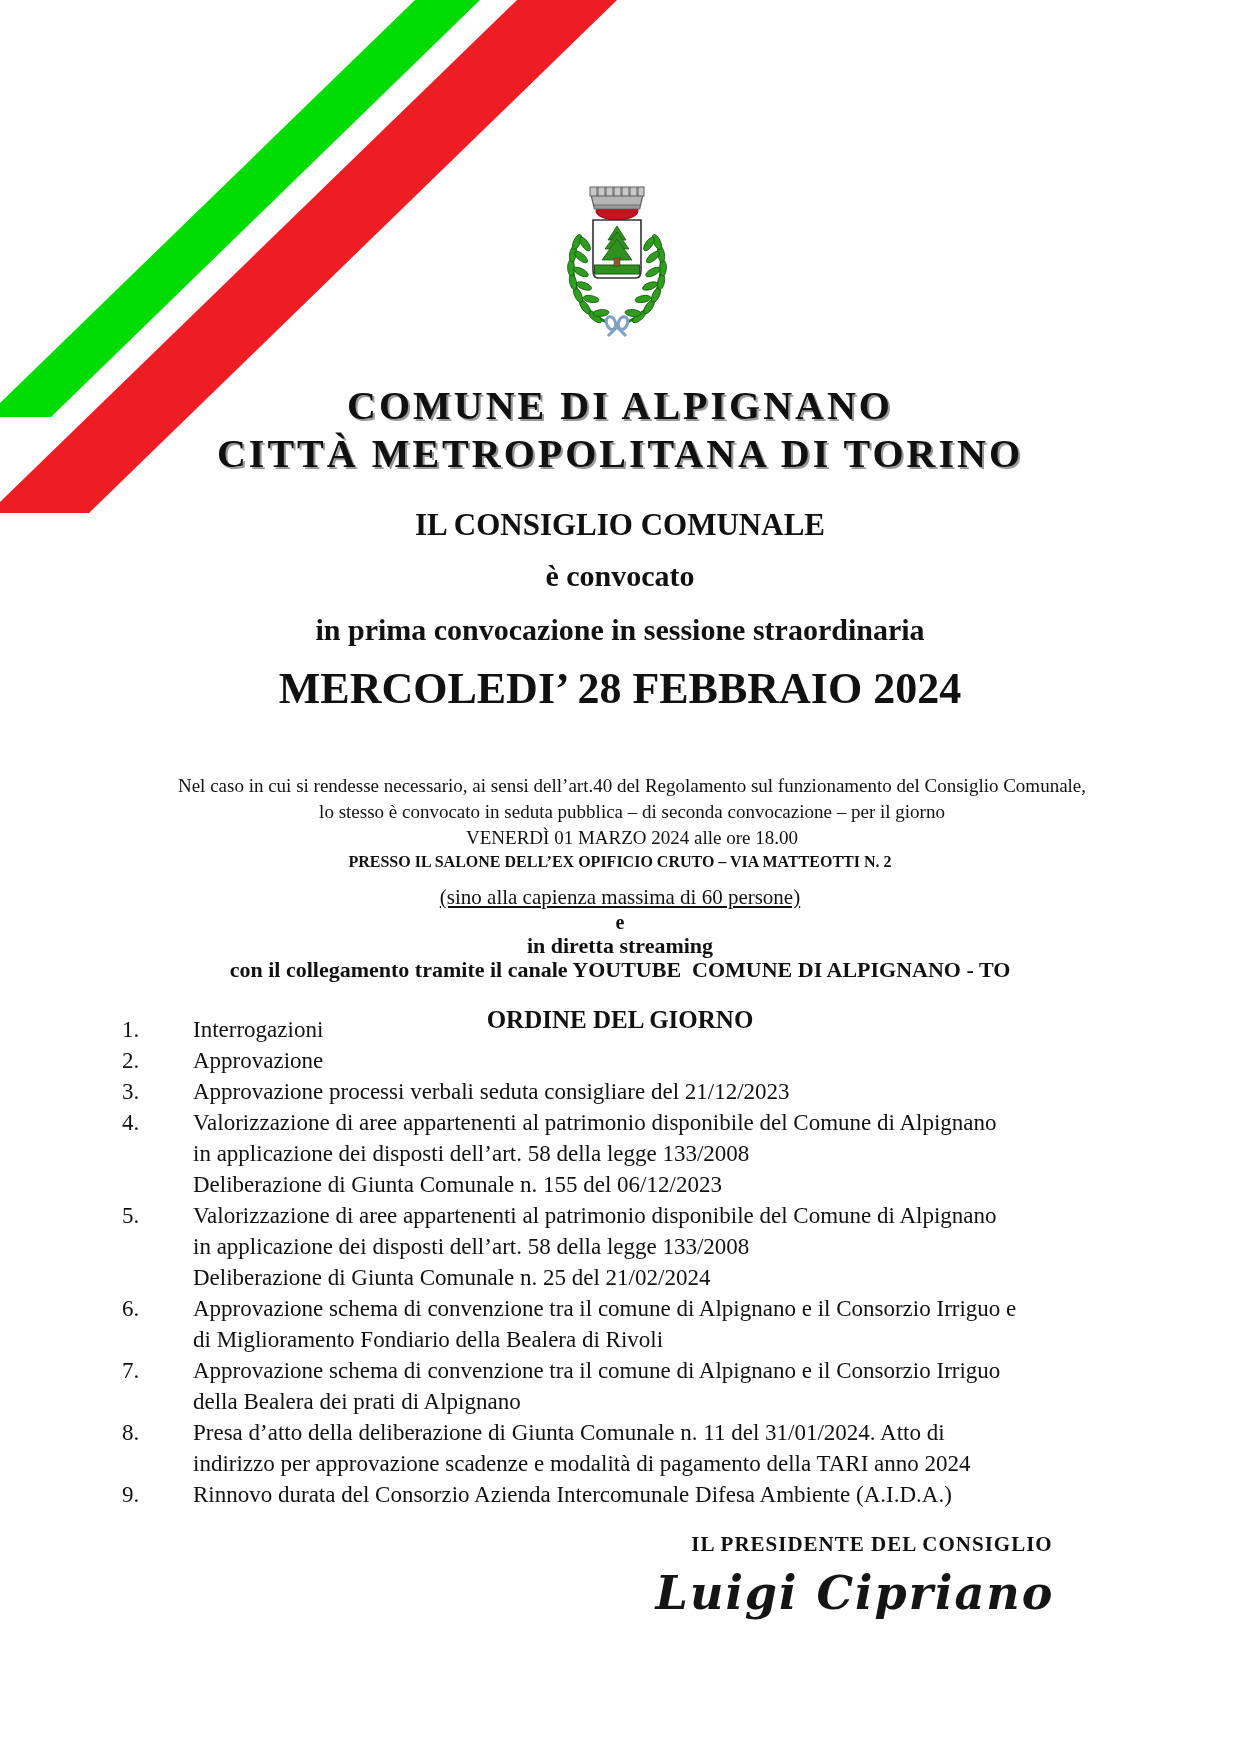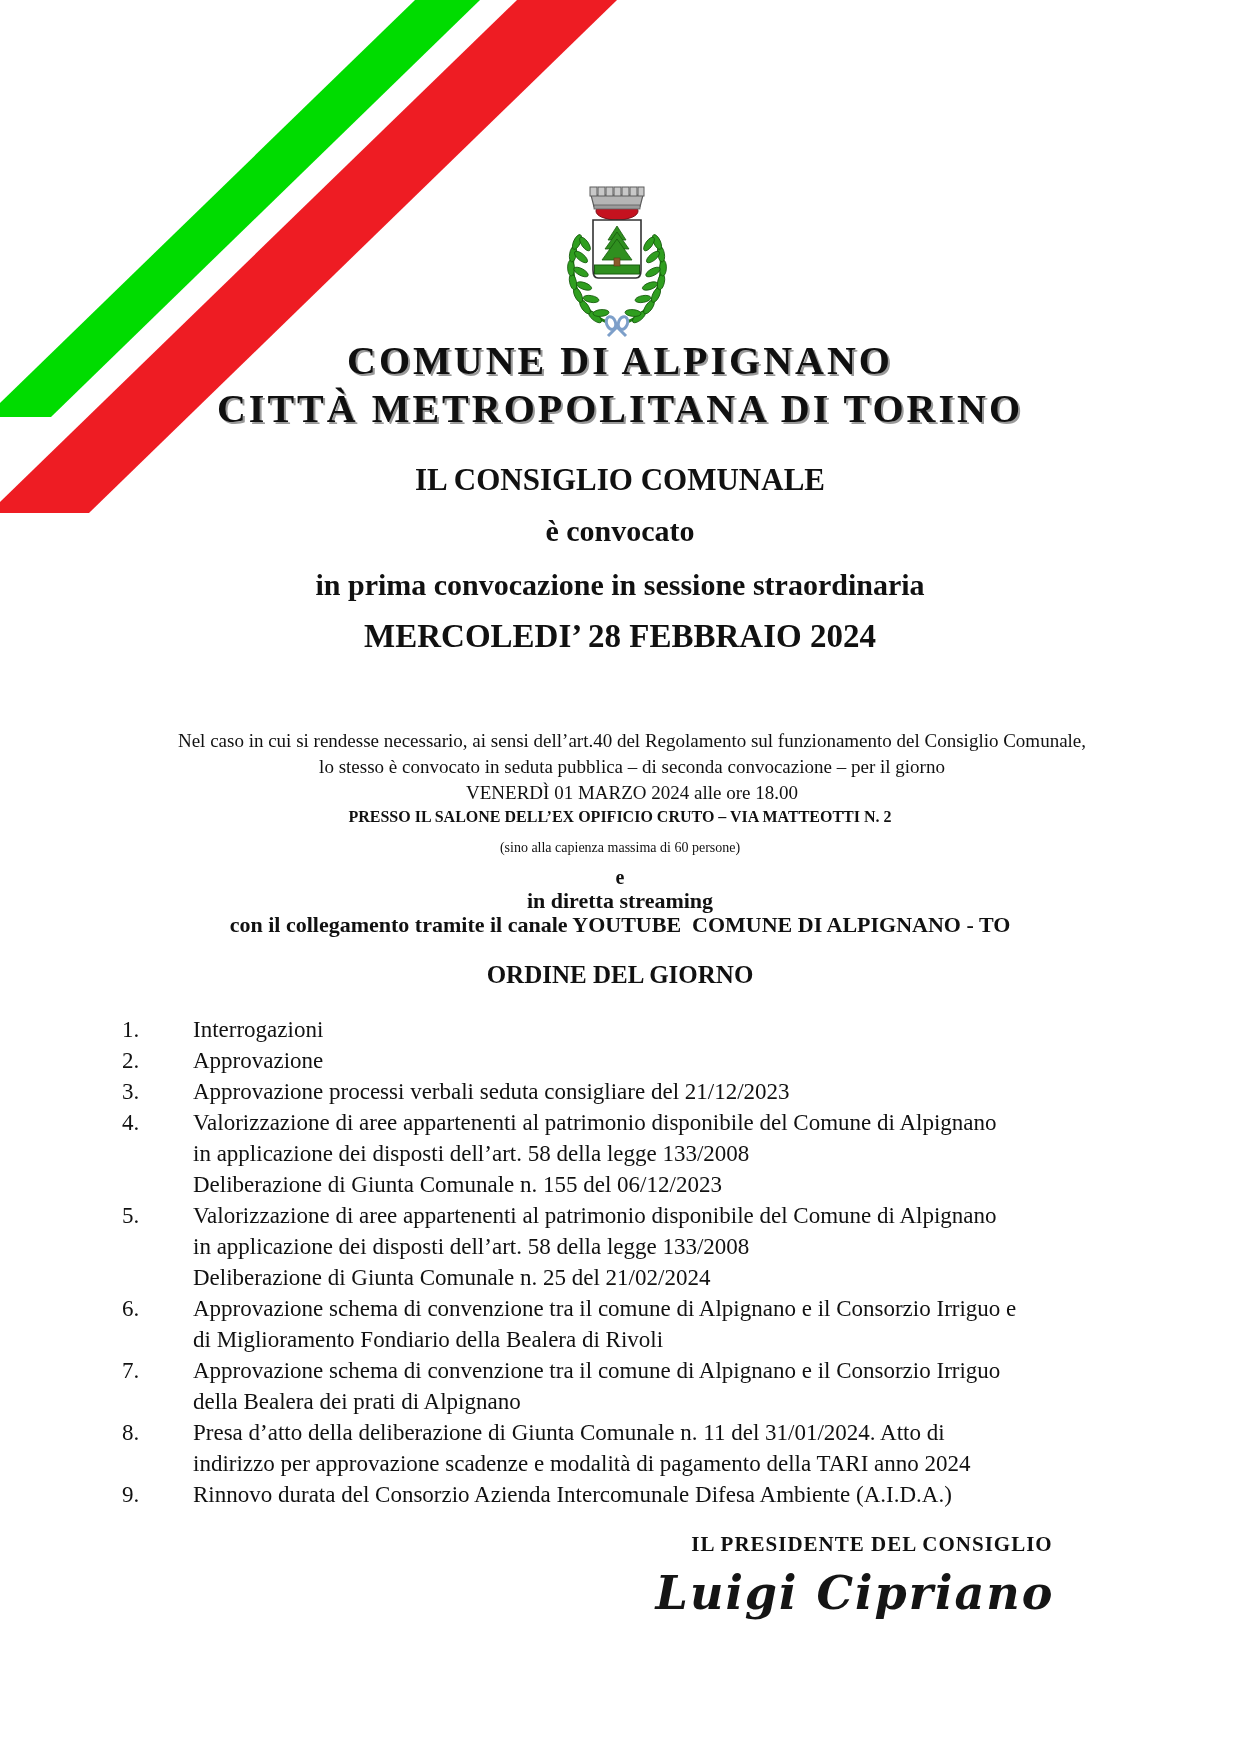--- a/index.html
+++ b/index.html
@@ -6,38 +6,38 @@
   .page{
     position:relative;
     width:1240px;height:1755px;
     margin:0 auto;
     background:#ffffff;
     overflow:hidden;
     font-family:"Liberation Serif","DejaVu Serif",serif;
     color:#111;
   }
   .abs{position:absolute;}
-  .c{left:0;right:0;text-align:center;}
+  .c{left:0;right:0;text-align:center;margin-top:45px;}
   
   .deco-title{
     font-weight:700;
     font-size:40px;line-height:46px;
     letter-spacing:3px;
     color:#101010;
     text-shadow:2px 2px 0 #9a9a9a;
   }
   .h-bold{font-weight:700;}
   .consiglio{top:462px;font-size:31px;}
   .convocato{top:514px;font-size:30px;}
   .prima{top:568px;font-size:30px;}
-  .mercoledi{top:618px;font-size:33px;}
+  .mercoledi{top:618px;font-size:44px;}
   .alleore{top:668px;font-size:33px;}
   .second-call{top:728px;font-size:19px;line-height:26px;white-space:pre-line;padding-left:24px;}
   .presso{top:808px;font-size:16px;}
-  .sino{top:840px;font-size:14px;font-weight:400;}
+  .sino{top:840px;font-size:21px;font-weight:400;text-decoration:underline;}
   .eword{top:866px;font-size:20px;}
   .streaming{top:888px;font-size:22px;}
   .youtube{top:912px;font-size:22px;white-space:pre-wrap;}
   .ordine{top:961px;font-size:25px;}
   .agenda{
     top:1014px;left:122px;width:1060px;
     font-size:23px;line-height:31px;
   }
   .agenda-row{display:flex;align-items:flex-start;}
   .agenda-num{width:71px;flex:0 0 71px;}

